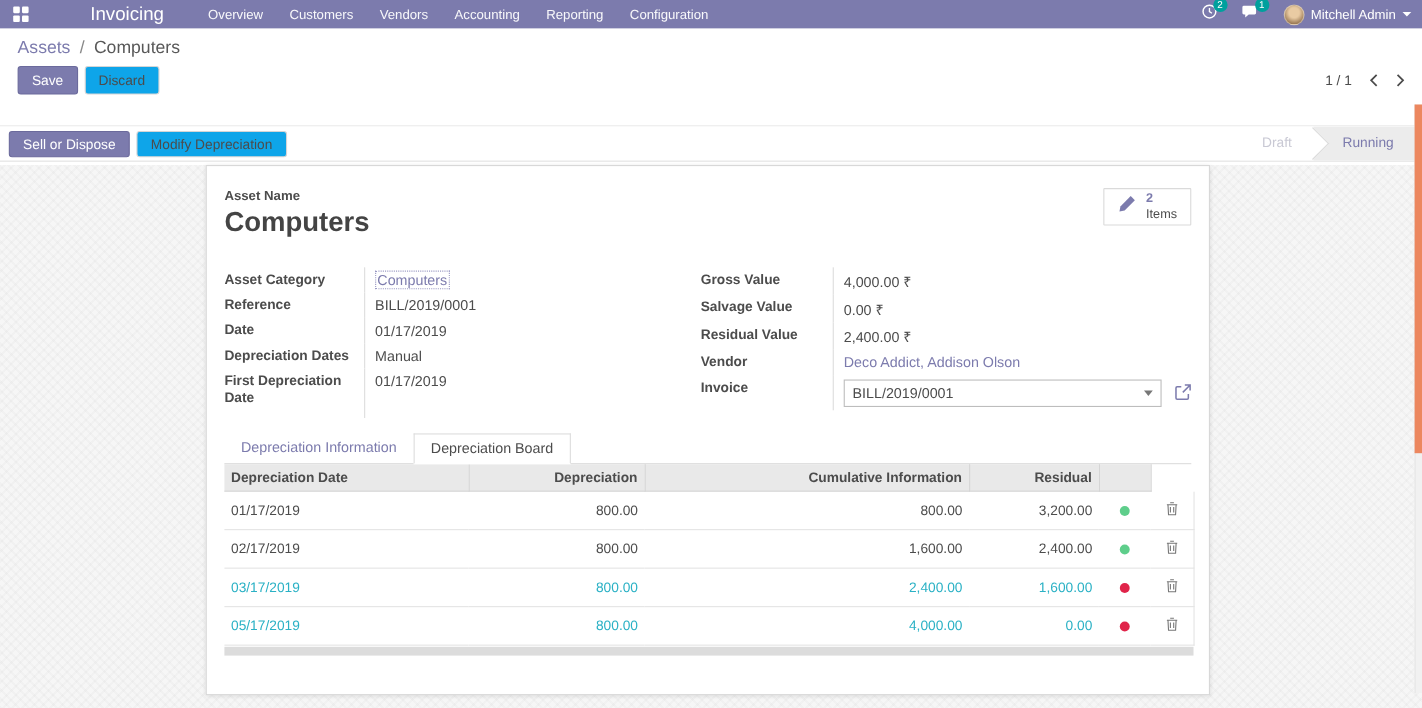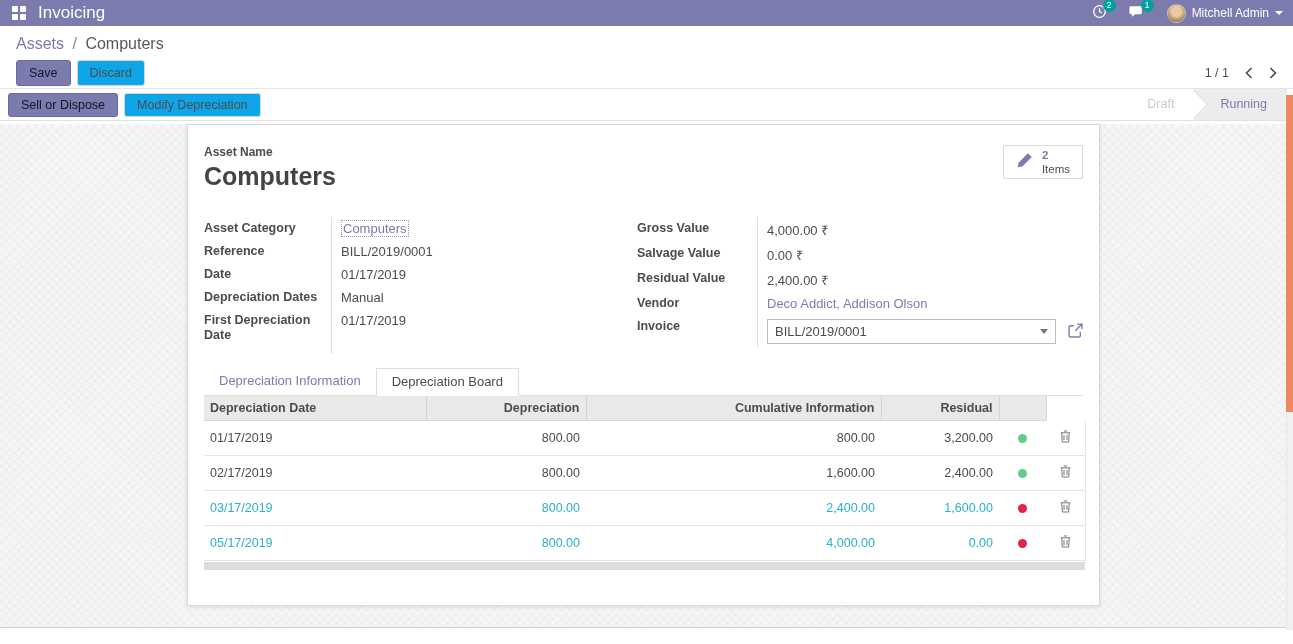--- a/index.html
+++ b/index.html
@@ -4,41 +4,41 @@
 <style>
   * { margin:0; padding:0; box-sizing:border-box; }
   html,body { width:1293px; height:644px; overflow:hidden; }
   body { font-family:"Liberation Sans", sans-serif; background:#fff; color:#4c4c4c; }
   #app { position:relative; width:1293px; height:644px; overflow:hidden; }
 
   
   .navbar { height:26px; background:var(--navbar-bg,#7c7bad); display:flex; align-items:center; padding:0 10px; color:#fff; }
   .apps-icon { width:14px; height:14px; display:grid; grid-template-columns:6px 6px; grid-template-rows:6px 6px; gap:2px; margin:0 12px 0 2px; cursor:pointer; }
   .apps-icon span { background:#fff; border-radius:1px; }
-  .brand { font-size:17px; font-weight:400; color:#fff; margin-right:40px; cursor:pointer; }
+  .brand { font-size:17px; font-weight:400; color:#fff; margin-right:40px; cursor:pointer;margin-left:44px; }
   .nav-menus { display:flex; gap:24px; font-size:12px; }
   .nav-menus .menu-item { color:rgba(255,255,255,.95); cursor:pointer; padding:2px 0; }
   .nav-right { margin-left:auto; display:flex; align-items:center; gap:22px; }
   .icon-badge-wrap { position:relative; cursor:pointer; display:flex; }
   .badge { position:absolute; top:-5px; right:-9px; min-width:13px; height:13px; background:var(--badge,#00a09d); color:#fff; border-radius:8px; font-size:9px; line-height:13px; text-align:center; padding:0 3px; }
   .user-menu { display:flex; align-items:center; gap:6px; cursor:pointer; }
   .avatar { width:19px; height:19px; border-radius:50%; background:radial-gradient(circle at 50% 38%, #e9cba3 35%, #9b7a55 75%, #6d543c 100%); border:1px solid rgba(255,255,255,.4); }
   .user-name { font-size:12px; color:#fff; }
   .caret-down { width:0; height:0; border-left:4px solid transparent; border-right:4px solid transparent; border-top:4px solid #fff; }
 
   
-  .control-panel { background:#fff; padding:9px 16px 8px; border-bottom:1px solid #e5e5e5; height:63px; }
+  .control-panel { background:#fff; padding:9px 16px 8px; border-bottom:1px solid #e5e5e5; height:89px; }
   .breadcrumb { font-size:16px; margin-bottom:7px; }
   .breadcrumb .bc-parent { color:var(--accent,#7c7bad); cursor:pointer; }
   .breadcrumb .bc-sep { color:#888; margin:0 4px; }
   .breadcrumb .bc-current { color:#585858; }
   .cp-row { display:flex; align-items:center; }
   .btn { font-size:12.5px; border-radius:3px; padding:5px 12px; cursor:pointer; border:1px solid #d5d5d5; background:#0ea5e9; color:#4c4c4c; font-family:inherit; }
   .btn + .btn { margin-left:6px; }
-  .btn-primary { background:var(--accent,#7c7bad); border-color:#6b6a9c; color:#0f172a; }
+  .btn-primary { background:var(--accent,#7c7bad); border-color:#6b6a9c; color:#ffffff; }
   .pager { margin-left:auto; display:flex; align-items:center; gap:16px; font-size:12.5px; color:#4c4c4c; }
   .pager .chev { cursor:pointer; display:flex; }
 
   
   .statusbar { height:32px; background:#fff; border-bottom:1px solid #e2e2e2; display:flex; align-items:center; padding:0 6px 0 8px; position:relative; overflow:hidden; }
   .statusbar .btn { padding:4px 12px; }
   .status-states { margin-left:auto; display:flex; height:31px; }
   .o-state { position:relative; line-height:31px; font-size:12.5px; padding:0 20px; }
   .o-state.inactive { color:#c9c9d4; background:#fff; }
   .o-state.inactive::after { content:""; position:absolute; right:-10px; top:5px; width:20px; height:20px; transform:rotate(45deg); border-top:1px solid #dcdcdc; border-right:1px solid #dcdcdc; background:#fff; z-index:2; }
@@ -108,20 +108,28 @@
 <div id="app">
 
   <nav class="navbar">
     <div class="apps-icon">
         <span></span>
         <span></span>
         <span></span>
         <span></span>
       </div>
     <div class="brand">Invoicing</div>
+    <div class="nav-menus">
+      <span class="menu-item">Overview</span>
+      <span class="menu-item">Customers</span>
+      <span class="menu-item">Vendors</span>
+      <span class="menu-item">Accounting</span>
+      <span class="menu-item">Reporting</span>
+      <span class="menu-item">Configuration</span>
+    </div>
     <div class="nav-right">
       <div class="icon-badge-wrap">
         <span>
           <svg width="15" height="15" viewBox="0 0 16 16">
               <circle cx="8" cy="8" r="6.2" fill="none" stroke="#fff" stroke-width="1.4"></circle>
               <path d="M8 4.5V8l2.4 1.6" fill="none" stroke="#fff" stroke-width="1.3"></path>
             </svg>
         </span>
         <span class="badge">2</span>
       </div>

